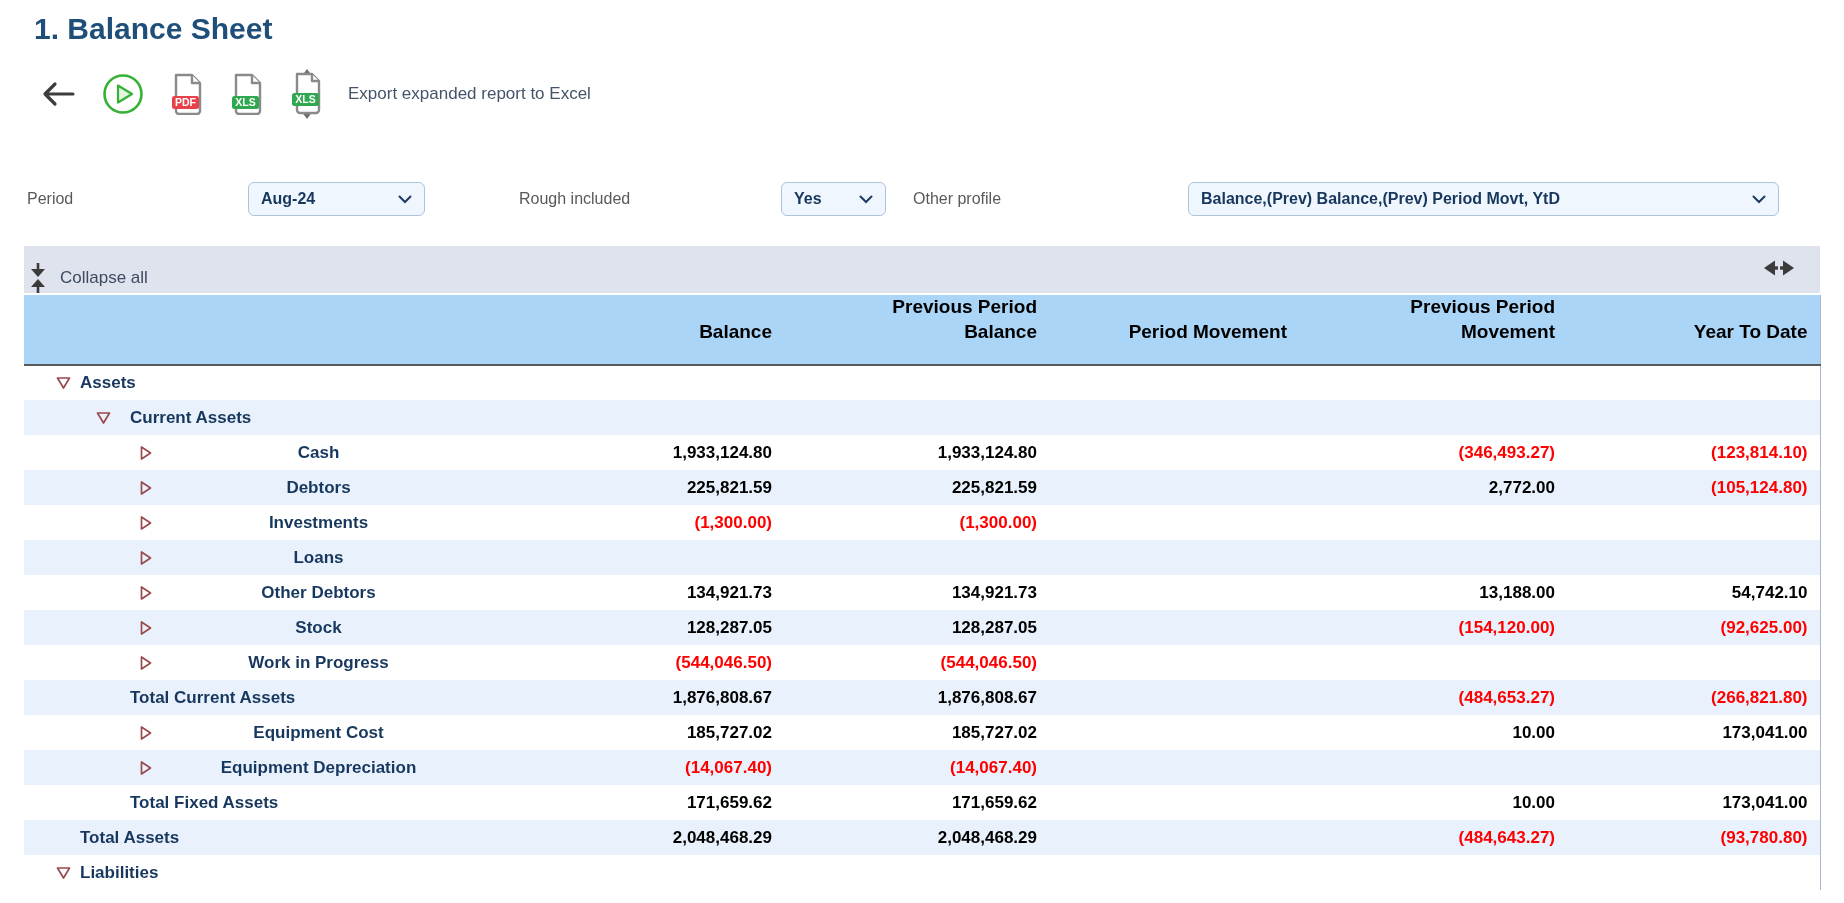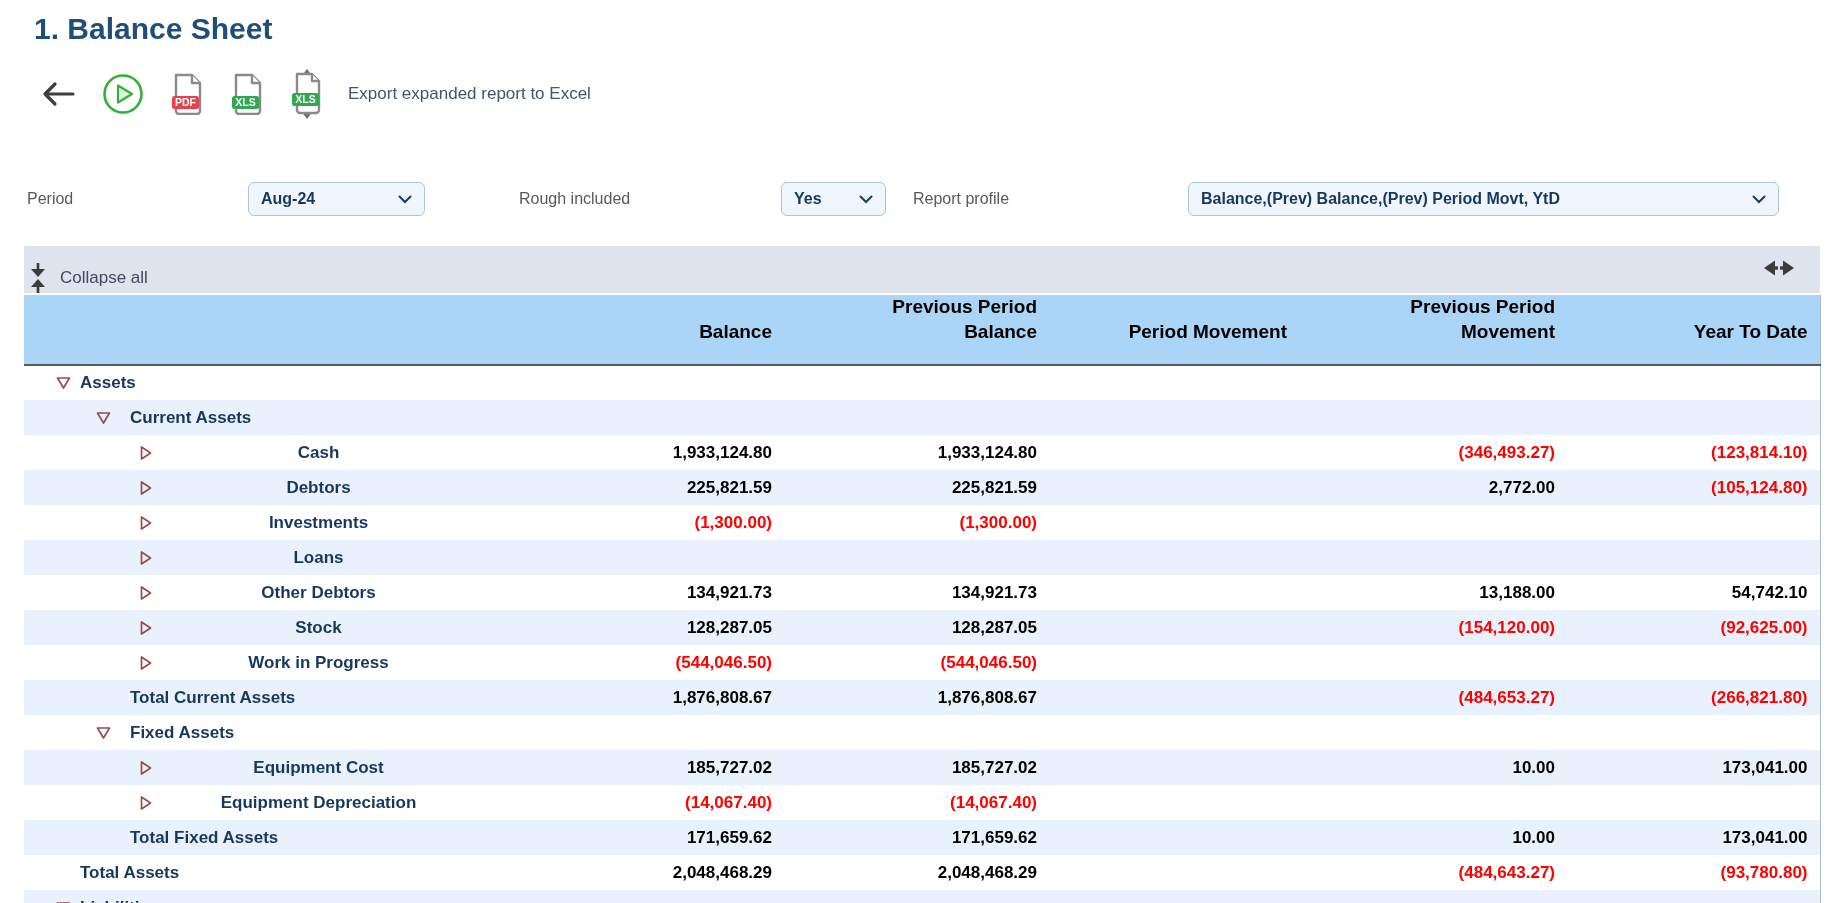--- a/index.html
+++ b/index.html
@@ -126,21 +126,21 @@
   </div>
 
   <span class="flabel" id="rough-label">Rough included</span>
   <div class="select" id="rough-select">
     <span class="sel-text">Yes</span>
     <svg width="14" height="9" viewBox="0 0 14 9">
         <path d="M1.5 1.5 L7 7 L12.5 1.5" fill="none" stroke="#1F3864" stroke-width="2" stroke-linecap="round"></path>
       </svg>
   </div>
 
-  <span class="flabel" id="profile-label">Report profile</span>
+  <span class="flabel" id="profile-label">Other profile</span>
   <div class="select" id="profile-select">
     <span class="sel-text">Balance,(Prev) Balance,(Prev) Period Movt, YtD</span>
     <svg width="14" height="9" viewBox="0 0 14 9">
         <path d="M1.5 1.5 L7 7 L12.5 1.5" fill="none" stroke="#1F3864" stroke-width="2" stroke-linecap="round"></path>
       </svg>
   </div>
 </div>
 
 <div class="grid">
   <div class="collapse-bar">
@@ -312,34 +312,20 @@
           <td class="num"></td>
         </tr>
         <tr class="lvl1">
           <td class="name"><span>Total Current Assets</span></td>
           <td class="num">1,876,808.67</td>
           <td class="num">1,876,808.67</td>
           <td class="num"></td>
           <td class="num neg">(484,653.27)</td>
           <td class="num neg">(266,821.80)</td>
         </tr>
-        <tr class="lvl1">
-          <td class="name">
-  <span class="tree-ico">
-    <svg width="15" height="13" viewBox="0 0 15 13">
-                <path d="M1.5 1.5 H13.5 L7.5 11.5 Z" fill="none" stroke="currentColor" stroke-width="1.7" stroke-linejoin="round"></path>
-              </svg>
-  </span>
-<span>Fixed Assets</span></td>
-          <td class="num"></td>
-          <td class="num"></td>
-          <td class="num"></td>
-          <td class="num"></td>
-          <td class="num"></td>
-        </tr>
         <tr class="lvl2">
           <td class="name">
   <span class="tree-ico">
     <svg width="12" height="15" viewBox="0 0 12 15">
                 <path d="M1.5 1.5 V13.5 L10.5 7.5 Z" fill="none" stroke="currentColor" stroke-width="1.7" stroke-linejoin="round"></path>
               </svg>
   </span>
 <span>Equipment Cost</span></td>
           <td class="num">185,727.02</td>
           <td class="num">185,727.02</td>

